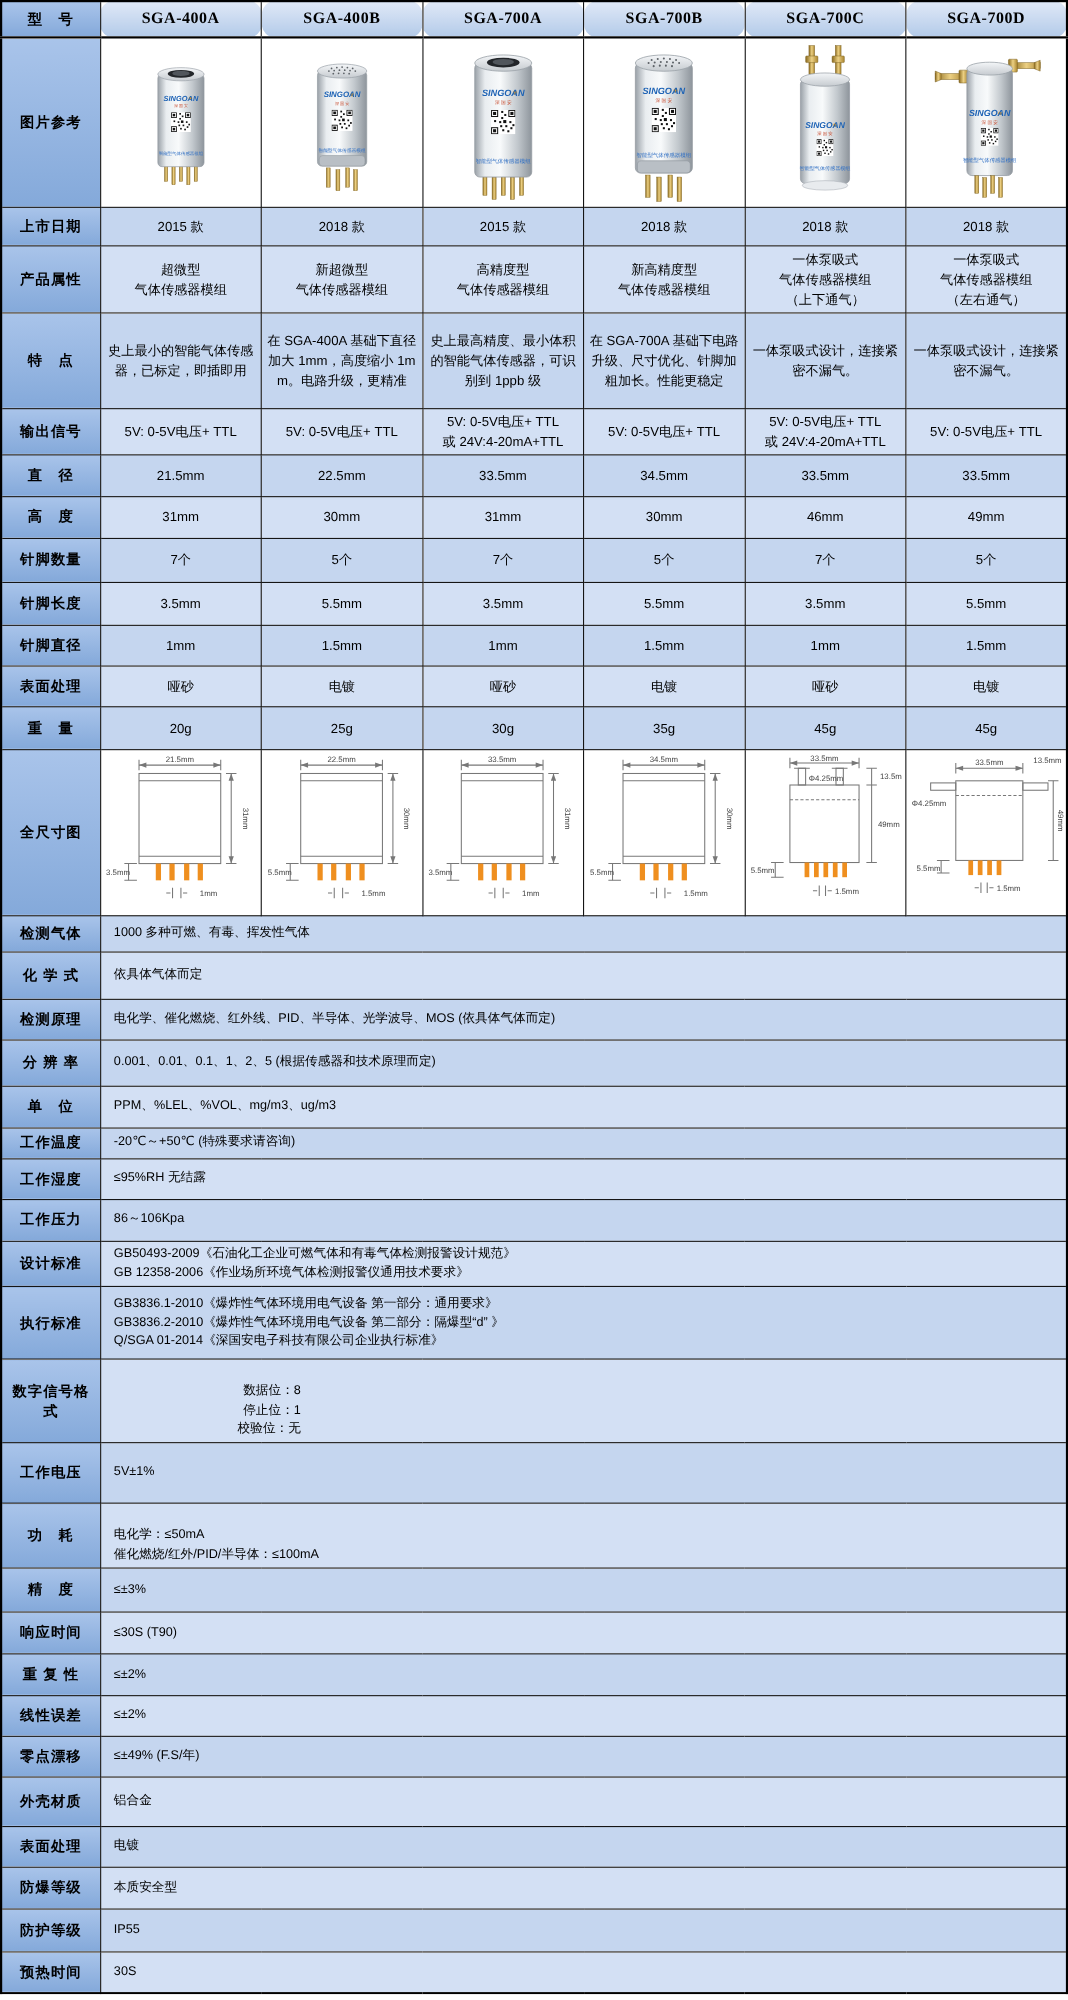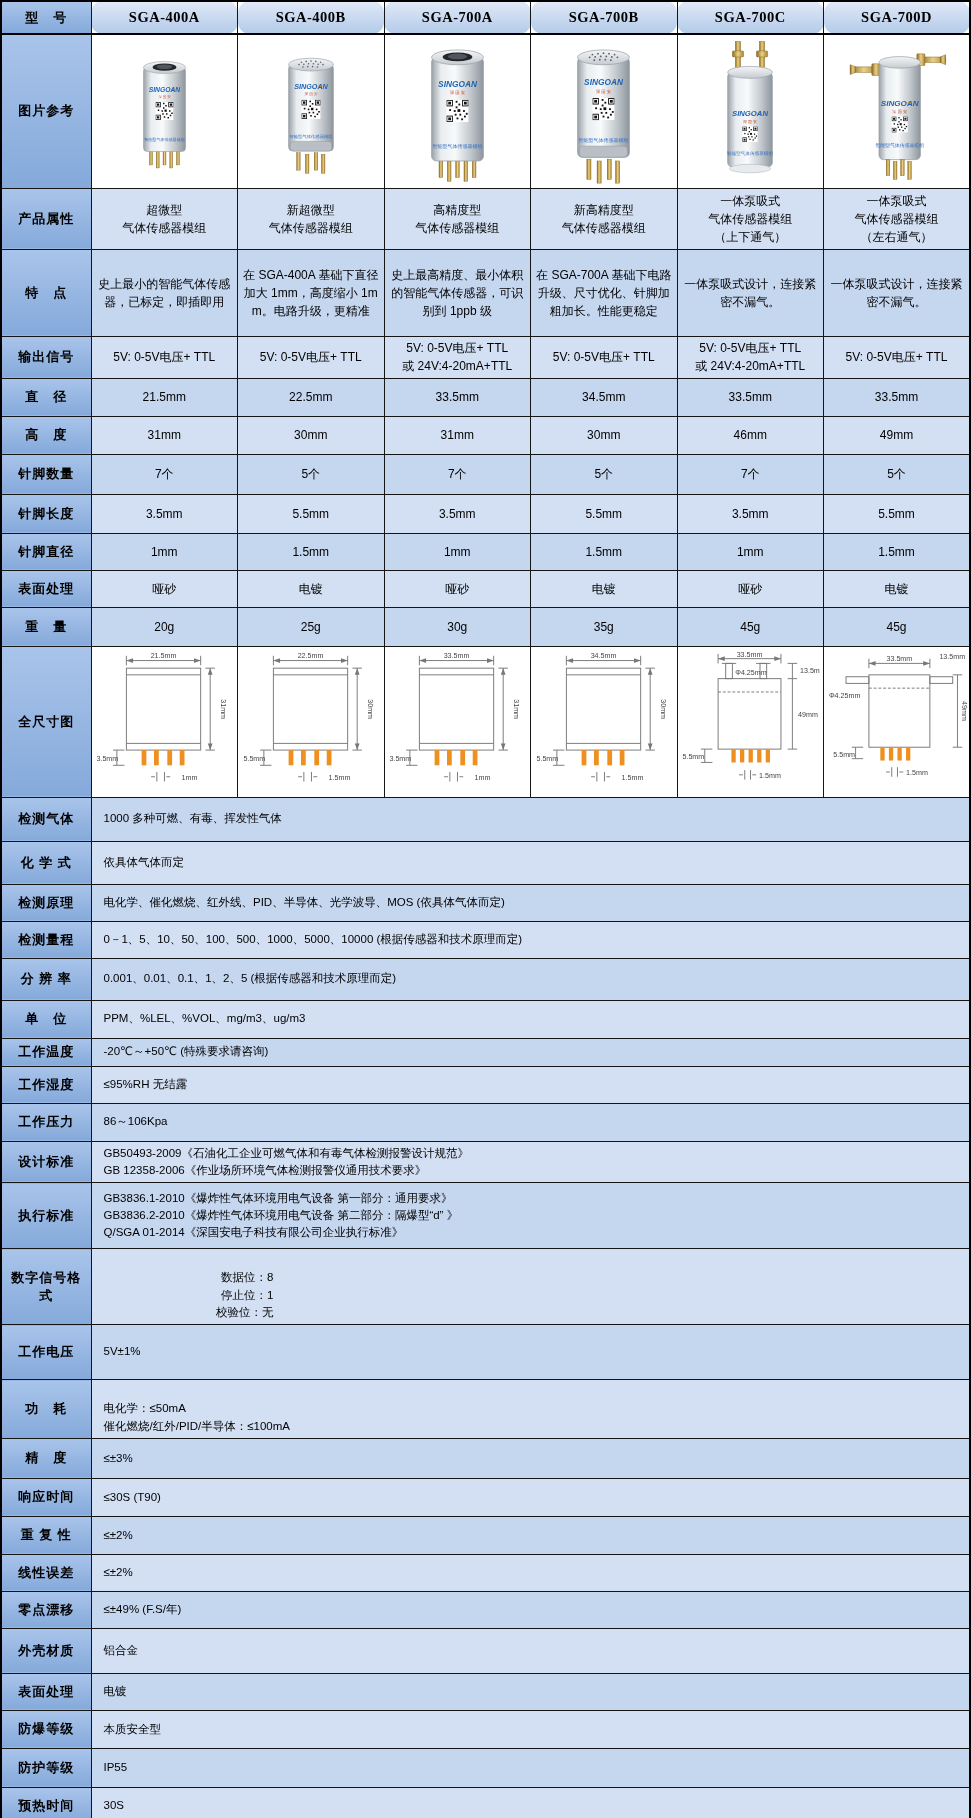--- a/index.html
+++ b/index.html
@@ -318,20 +318,29 @@
               <use href="#ph-perf"></use>
             </svg></td>
   <td class="white"><svg width="86" height="146" viewBox="0 0 100 170">
               <use href="#ph-pumptop"></use>
             </svg></td>
   <td class="white"><svg width="108" height="144" viewBox="0 0 120 160">
               <use href="#ph-pumpside"></use>
             </svg></td>
 </tr>
 
+<tr class="dark" style="height:35px">
+  <td class="lab">上市日期</td>
+  <td class="val">2015 款</td>
+  <td class="val">2018 款</td>
+  <td class="val">2015 款</td>
+  <td class="val">2018 款</td>
+  <td class="val">2018 款</td>
+  <td class="val">2018 款</td>
+</tr>
 
 <tr class="light" style="height:61px">
   <td class="lab">产品属性</td>
   <td class="val">超微型
 气体传感器模组</td>
   <td class="val">新超微型
 气体传感器模组</td>
   <td class="val">高精度型
 气体传感器模组</td>
   <td class="val">新高精度型
@@ -491,35 +500,31 @@
       <text x="76" y="11" text-anchor="middle" class="dt">33.5mm</text>
       <text x="118" y="9" text-anchor="start" class="dt">13.5mm</text>
       <text x="2" y="50" text-anchor="start" class="dt">Φ4.25mm</text>
       <text transform="rotate(90 142 64)" x="142" y="64" text-anchor="middle" class="dt">49mm</text>
       <text x="18" y="112" text-anchor="middle" class="dt">5.5mm</text>
       <text x="83" y="131" text-anchor="start" class="dt">1.5mm</text>
     </svg>
   </td>
 </tr>
 
-<tr class="dark" style="height:44px">
+<tr class="dark" style="height:33px">
   <td class="lab">检测气体</td>
   <td class="val fullval" colspan="6">1000 多种可燃、有毒、挥发性气体</td>
 </tr>
 <tr class="light" style="height:43px">
   <td class="lab">化 学 式</td>
   <td class="val fullval" colspan="6">依具体气体而定</td>
 </tr>
 <tr class="dark" style="height:37px">
   <td class="lab">检测原理</td>
   <td class="val fullval" colspan="6">电化学、催化燃烧、红外线、PID、半导体、光学波导、MOS (依具体气体而定)</td>
-</tr>
-<tr class="light" style="height:37px">
-  <td class="lab">检测量程</td>
-  <td class="val fullval" colspan="6">0－1、5、10、50、100、500、1000、5000、10000 (根据传感器和技术原理而定)</td>
 </tr>
 <tr class="dark" style="height:42px">
   <td class="lab">分 辨 率</td>
   <td class="val fullval" colspan="6">0.001、0.01、0.1、1、2、5 (根据传感器和技术原理而定)</td>
 </tr>
 <tr class="light" style="height:38px">
   <td class="lab">单　位</td>
   <td class="val fullval" colspan="6">PPM、%LEL、%VOL、mg/m3、ug/m3</td>
 </tr>
 <tr class="dark" style="height:28px">

